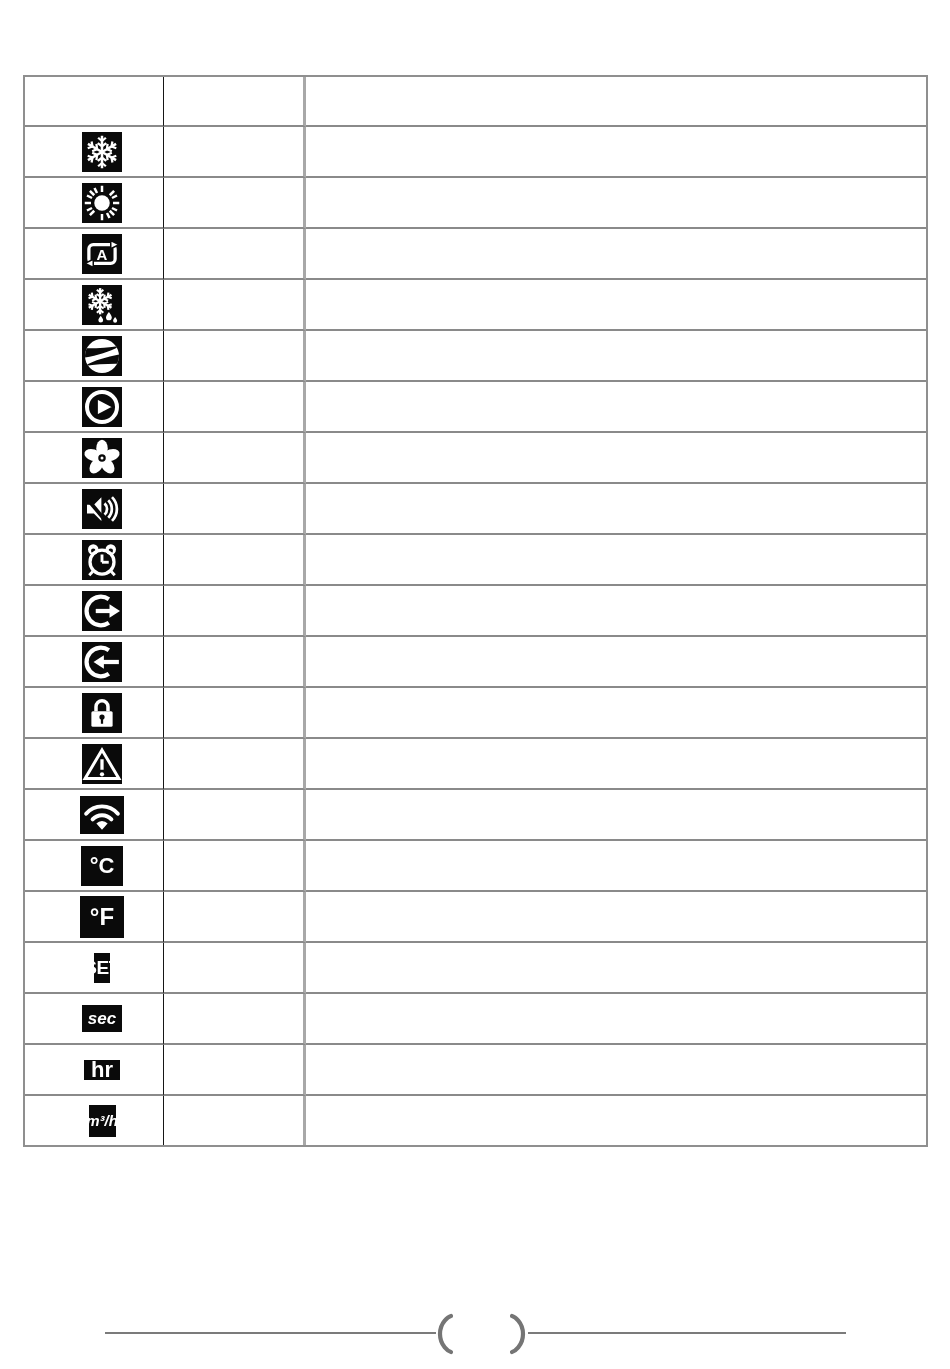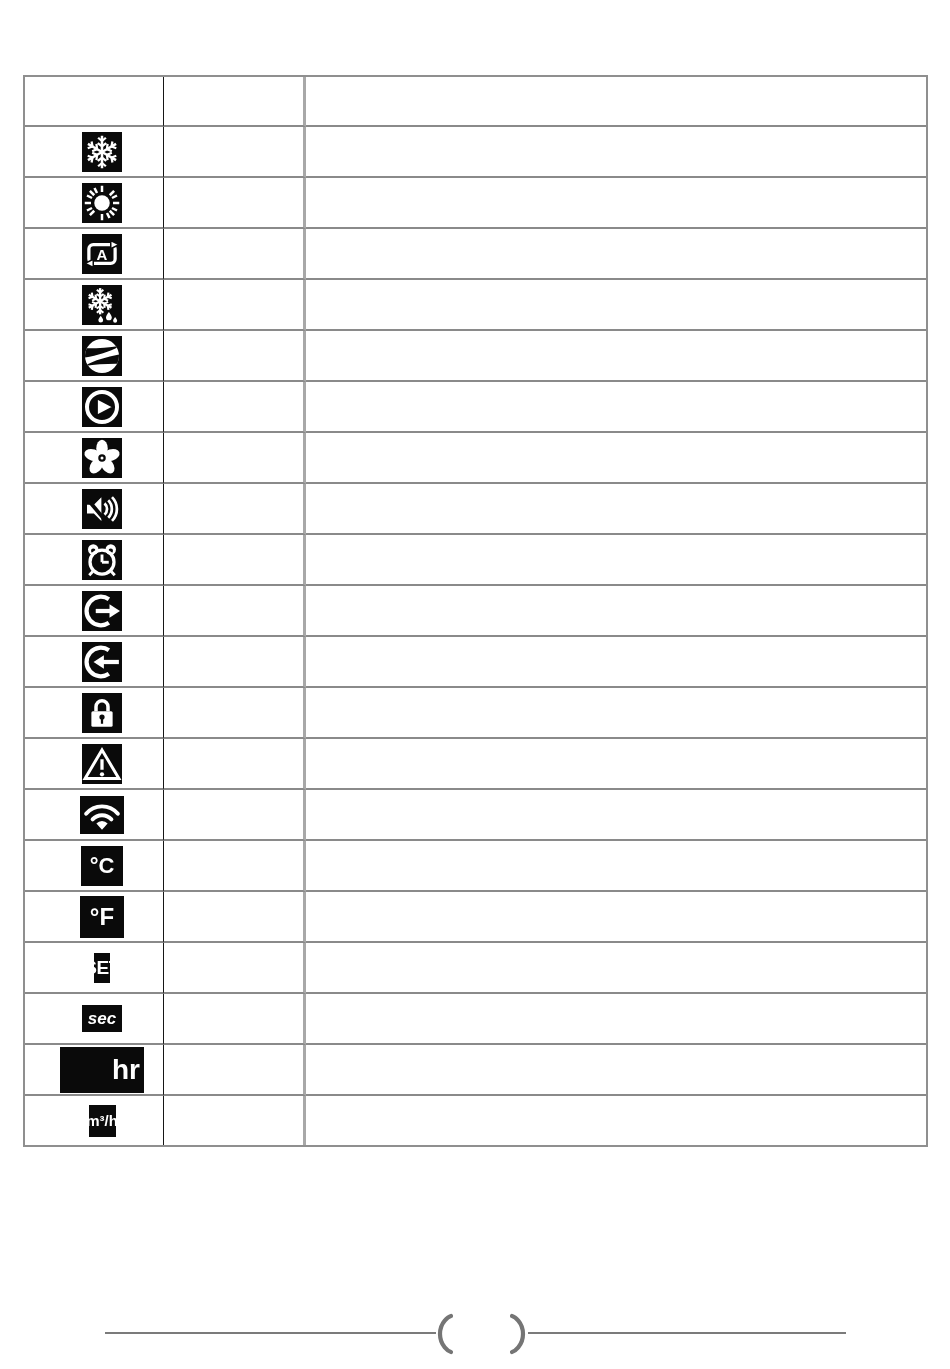--- a/index.html
+++ b/index.html
@@ -43,23 +43,23 @@
   .tile-text {
     color:#ffffff; font-weight:bold;
     font-family:"Liberation Sans", sans-serif;
     line-height:1;
   }
   .t-c    { width:42px; height:40px; font-size:22px; }
   .t-f    { width:44px; height:42px; font-size:24px; }
   .t-set  { width:16px; height:30px; font-size:19px; letter-spacing:-0.5px;text-align:center; }
   .t-sec  { width:40px; height:27px; font-size:17px;font-style:italic; }
   .t-min  { width:38px; height:30px; font-size:17px; }
-  .t-hr   { width:36px; height:46px; font-size:28px;padding-left:48px; }
+  .t-hr   { width:36px; height:20px; font-size:22px; }
   .t-bar  { width:44px; height:28px; font-size:19px; }
-  .t-m3h  { width:27px; height:32px; font-size:15px; }
+  .t-m3h  { width:27px; height:32px; font-size:15px;font-style:italic; }
 
   svg.glyph { display:block; }
   svg.glyph .s  { stroke:#ffffff; fill:none; }
   svg.glyph .f  { fill:#ffffff; }
   svg.glyph .bk { fill:#0a0a0a; }
 
   
   .footer {
     position:absolute; left:0; top:1311px; width:950px; height:46px;
   }

